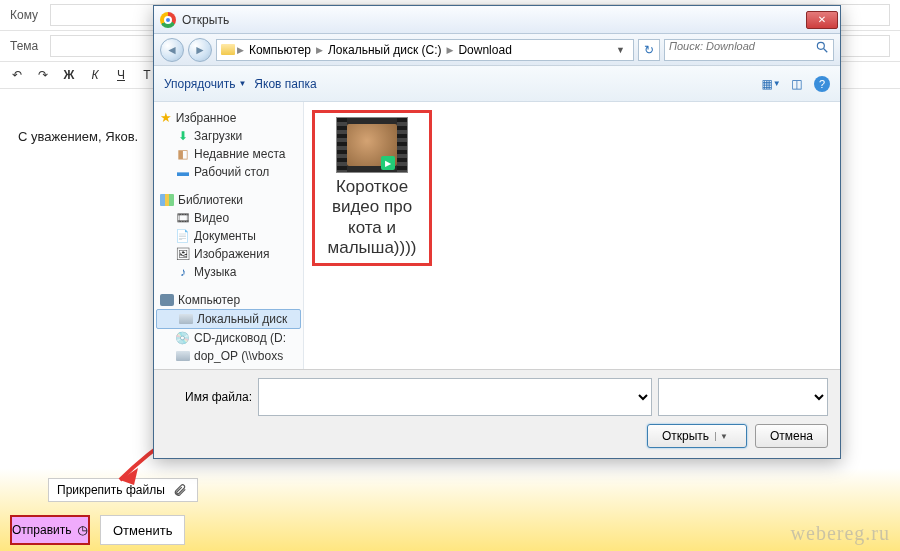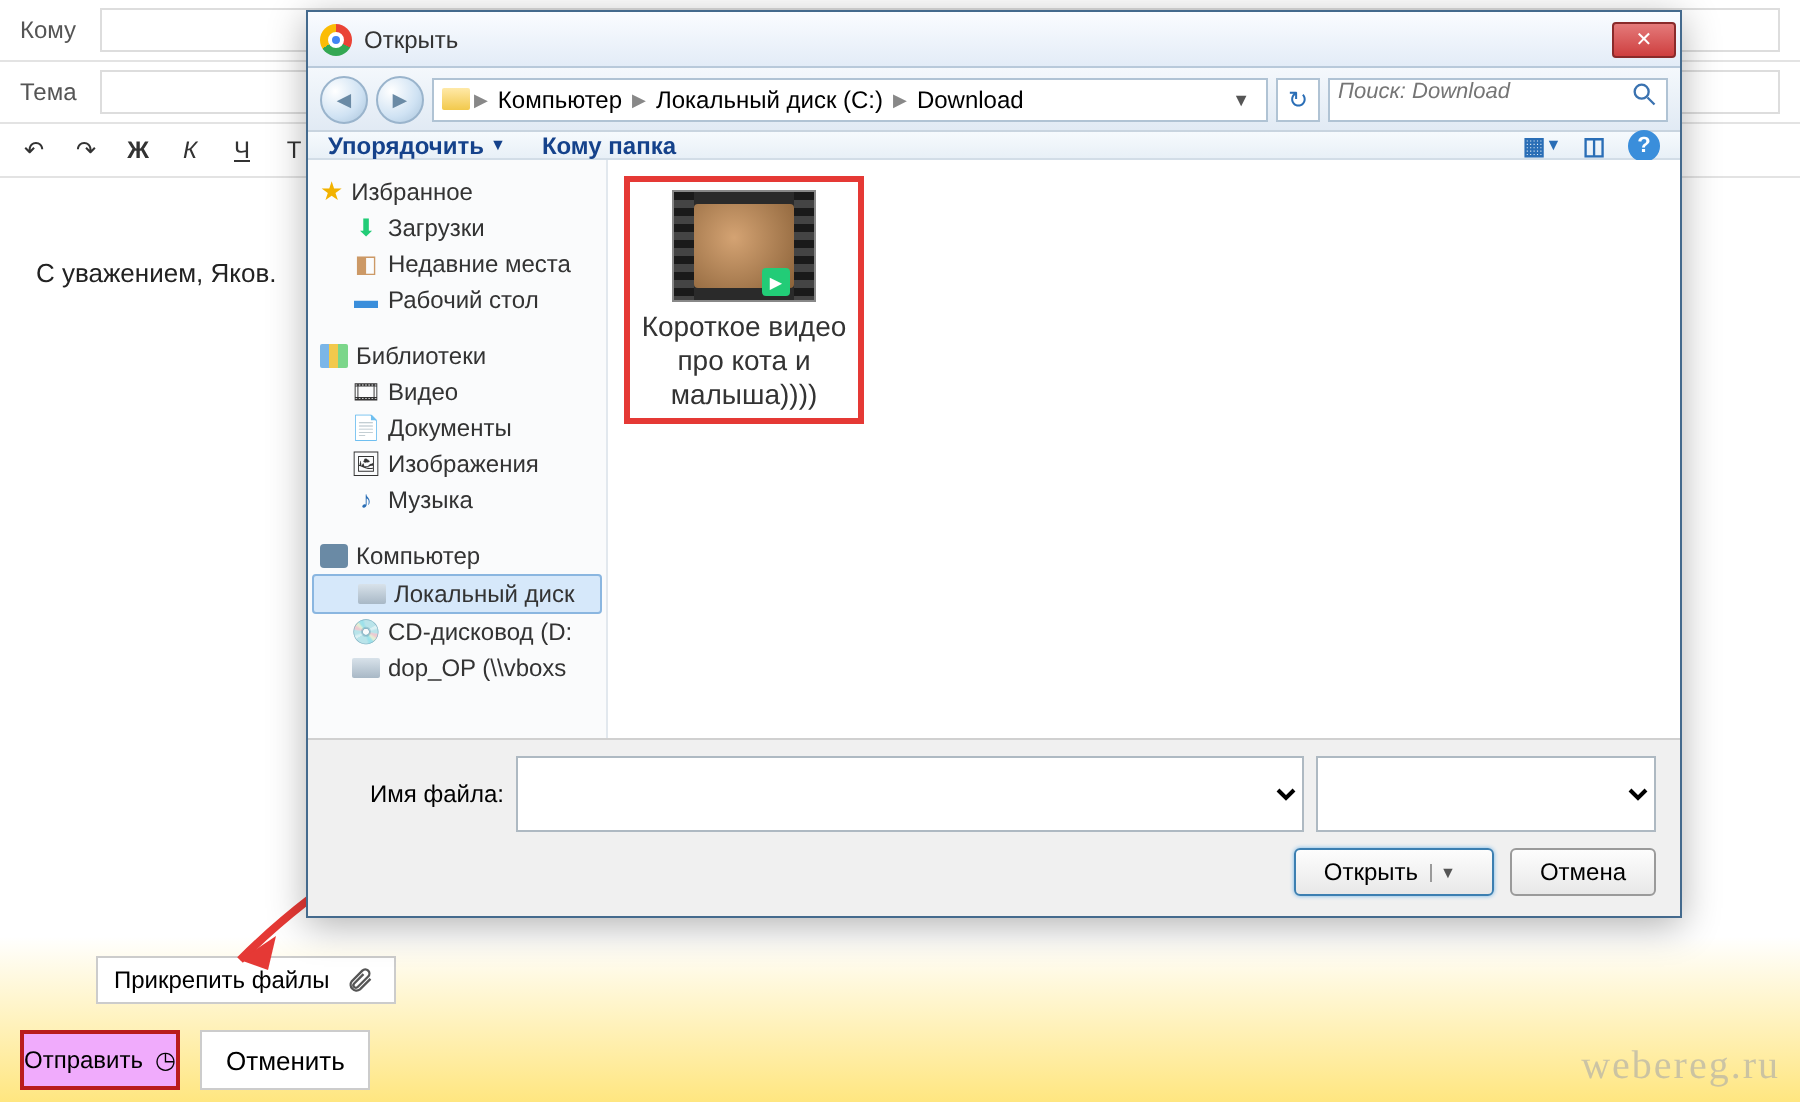--- a/index.html
+++ b/index.html
@@ -41,21 +41,21 @@
 .breadcrumb { flex: 1; height: 22px; background: #fff; border: 1px solid #b0c3d4; display: flex; align-items: center; padding: 0 4px; gap: 2px; }
 .bc-seg { display: flex; align-items: center; gap: 2px; padding: 0 3px; cursor: pointer; }
 .bc-sep { color: #888; font-size: 9px; }
 .folder-ico { width: 14px; height: 11px; background: linear-gradient(#ffe9a8,#f2c94c); border-radius: 1px; display: inline-block; }
 .bc-dd { color: #555; font-size: 9px; padding: 0 4px; cursor: pointer; }
 .refresh-btn { width: 22px; height: 22px; border: 1px solid #b0c3d4; background: #fff; display: flex; align-items: center; justify-content: center; color: #2a6eb6; cursor: pointer; }
 .search-box { width: 170px; height: 22px; border: 1px solid #b0c3d4; background: #fff; display: flex; align-items: flex-start; padding: 0 4px; }
 .search-box input { border: none; outline: none; flex: 1; font-style: italic; color: #888; font-size: 11px; }
 .search-ico { width: 14px; height: 14px; color: #3a72b0; }
 
-.cmdbar { height: 14px; background: linear-gradient(#f6fafd,#e8f0f7); display: flex; align-items: center; padding: 0 10px; gap: 18px; border-bottom: 1px solid #d2dde7; font-weight: bold; }
+.cmdbar { height: 36px; background: linear-gradient(#f6fafd,#e8f0f7); display: flex; align-items: center; padding: 0 10px; gap: 8px; border-bottom: 1px solid #d2dde7; }
 .cmd-link { color: #15428b; cursor: pointer; display: flex; align-items: center; gap: 3px; }
 .cmdbar-right { margin-left: auto; display: flex; gap: 8px; align-items: center; }
 .cmd-icon { width: 18px; height: 16px; display: flex; align-items: center; justify-content: center; cursor: pointer; }
 
 .dialog-body { flex: 1; display: flex; overflow: hidden; }
 
 .nav-pane { width: 150px; background: #fafbfc; border-right: 1px solid #e2e8ee; overflow-y: auto; padding: 6px 0; }
 .nav-group { margin-bottom: 10px; }
 .nav-head { padding: 2px 6px; display: flex; align-items: center; gap: 4px; color: #333; cursor: pointer; }
 .nav-item { padding: 2px 6px 2px 22px; display: flex; align-items: center; gap: 4px; color: #333; cursor: pointer; white-space: nowrap; overflow: hidden; }
@@ -66,21 +66,21 @@
 .disk-ico { width: 14px; height: 10px; background: linear-gradient(#d8e2ea,#a8b8c6); border-radius: 1px; }
 .small-ico { width: 14px; height: 12px; display: inline-flex; align-items: center; justify-content: center; }
 
 .content-pane { flex: 1; background: #fff; padding: 8px; position: relative; }
 .file-item { width: 120px; display: flex; flex-direction: column; align-items: center; gap: 4px; padding: 4px; border: 3px solid #e53935; cursor: pointer; }
 .file-thumb { width: 72px; height: 56px; background: #2a2a2a; border: 1px solid #888; position: relative; display: flex; align-items: center; justify-content: center; }
 .film-edge { position: absolute; top: 0; bottom: 0; width: 10px; background: repeating-linear-gradient(#1a1a1a 0 4px, #444 4px 8px); }
 .film-edge.l { left: 0; } .film-edge.r { right: 0; }
 .thumb-img { width: 50px; height: 42px; background: radial-gradient(circle at 40% 40%, #d4a373, #8b6239); border-radius: 2px; }
 .play-badge { position: absolute; right: 12px; bottom: 2px; width: 14px; height: 14px; background: #2c7; border-radius: 2px; display: flex; align-items: center; justify-content: center; color: #fff; font-size: 8px; }
-.file-name { text-align: center; font-size: 14px; color: #333; line-height: 1.2; }
+.file-name { text-align: center; font-size: 17px; color: #333; line-height: 1.2; }
 
 .footer { background: #f0f0f0; border-top: 1px solid #d0d0d0; padding: 8px 12px 10px; display: flex; flex-direction: column; gap: 8px; }
 .fn-row { display: flex; align-items: center; gap: 6px; }
 .fn-label { width: 86px; text-align: right; }
 .fn-combo { flex: 1; position: relative; }
 .fn-combo select, .filter-combo select { width: 100%; height: 22px; border: 1px solid #aeb9c2; background: #fff; padding: 18px 4px; }
 .filter-combo { width: 170px; }
 .btn-row { display: flex; justify-content: flex-end; gap: 8px; padding-right: 0; }
 .dlg-btn { height: 24px; padding: 0 14px; background: linear-gradient(#fdfdfd,#e8e8e8); border: 1px solid #9a9a9a; border-radius: 3px; cursor: pointer; }
 .dlg-btn.primary { border: 1px solid #3c7fb1; box-shadow: 0 0 2px #6db3e8; display: flex; align-items: center; }
@@ -159,21 +159,21 @@
           <line x1="15" y1="15" x2="21" y2="21"></line>
         </svg>
     </div>
   </div>
 
   <div class="cmdbar">
     <span class="cmd-link">
         <span>Упорядочить</span> 
         <span style="font-size:8px">▼</span>
       </span>
-    <span class="cmd-link">Кому папка</span>
+    <span class="cmd-link">Яков папка</span>
     <div class="cmdbar-right">
       <span class="cmd-icon" style="color:#2a6eb6">▦ <span style="font-size:8px">▼</span></span>
       <span class="cmd-icon" style="color:#2a6eb6">◫</span>
       <span class="cmd-icon" style="background:#3a8edb;color:#fff;border-radius:50%;width:16px;height:16px;font-size:11px">?</span>
     </div>
   </div>
 
   <div class="dialog-body">
     <div class="nav-pane">
       <div class="nav-group">

